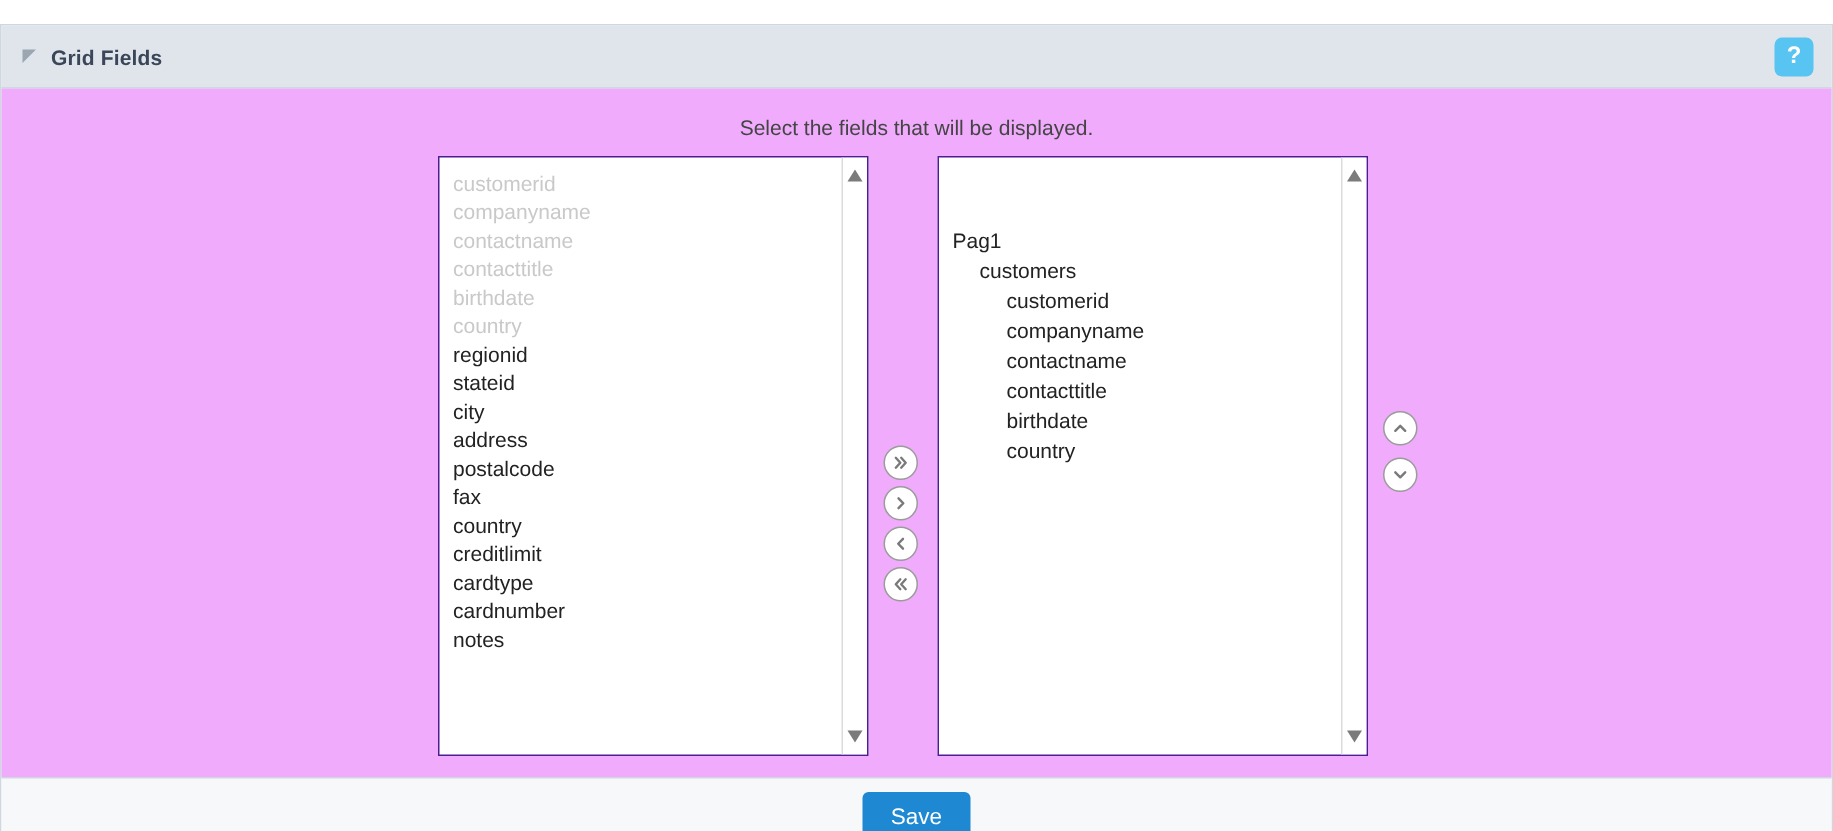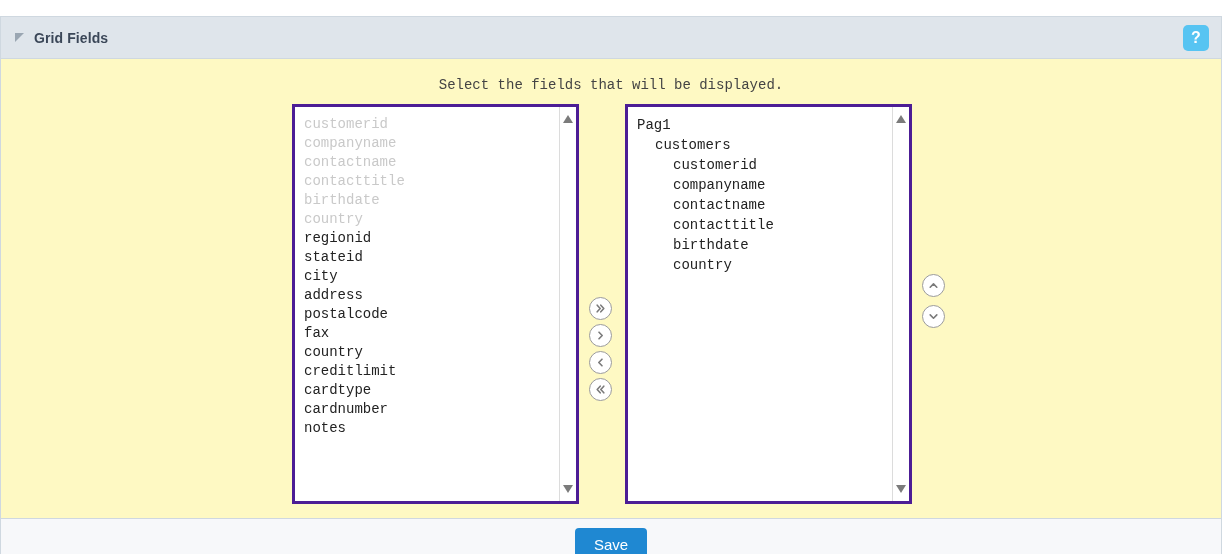--- a/index.html
+++ b/index.html
@@ -65,37 +65,36 @@
     align-items: center;
     justify-content: center;
     cursor: pointer;
     border: none;
     font-family: "Liberation Sans", sans-serif;
   }
 
   
   .panel-body {
     flex: 1 1 auto;
-    background: #fef9c3;
+    background: #f0abfc;
     position: relative;
-    font-family: Liberation Mono, monospace;
   }
   .instruction {
     position: absolute;
     top: 18px; left: 0; right: 0;
     text-align: center;
     font-size: 14px;
     color: #444444;
   }
 
   
   .listbox {
     position: absolute;
     background: #ffffff;
-    border: 3px solid #4c1d95;
+    border: 1px solid #4c1d95;
     overflow: hidden;
   }
   .listbox.left  { left: 291px; top: 45px; width: 287px; height: 400px; }
   .listbox.right { left: 624px; top: 45px; width: 287px; height: 400px; }
 
   .list-inner {
     position: absolute;
     left: 0; top: 0; right: 17px; bottom: 0;
     padding: 8px 0 0 9px;
     overflow: hidden;
@@ -106,21 +105,21 @@
     font-size: 14px;
     color: #222222;
     white-space: nowrap;
     cursor: pointer;
   }
   .list-item.disabled {
     color: #c9c9c9;
     cursor: default;
   }
   .tree-item { height: 20px; line-height: 20px; font-size: 14px; color: #222222; white-space: nowrap; cursor: pointer; }
-  .tree-level-0 { padding-left: 0px; }
+  .tree-level-0 { padding-left: 0px; margin-top: 37px; }
   .tree-level-1 { padding-left: 18px; }
   .tree-level-2 { padding-left: 36px; }
 
   
   .scrollbar {
     position: absolute;
     right: 0; top: 0; bottom: 0;
     width: 17px;
     background: #ffffff;
     border-left: 1px solid #dcdcdc;

